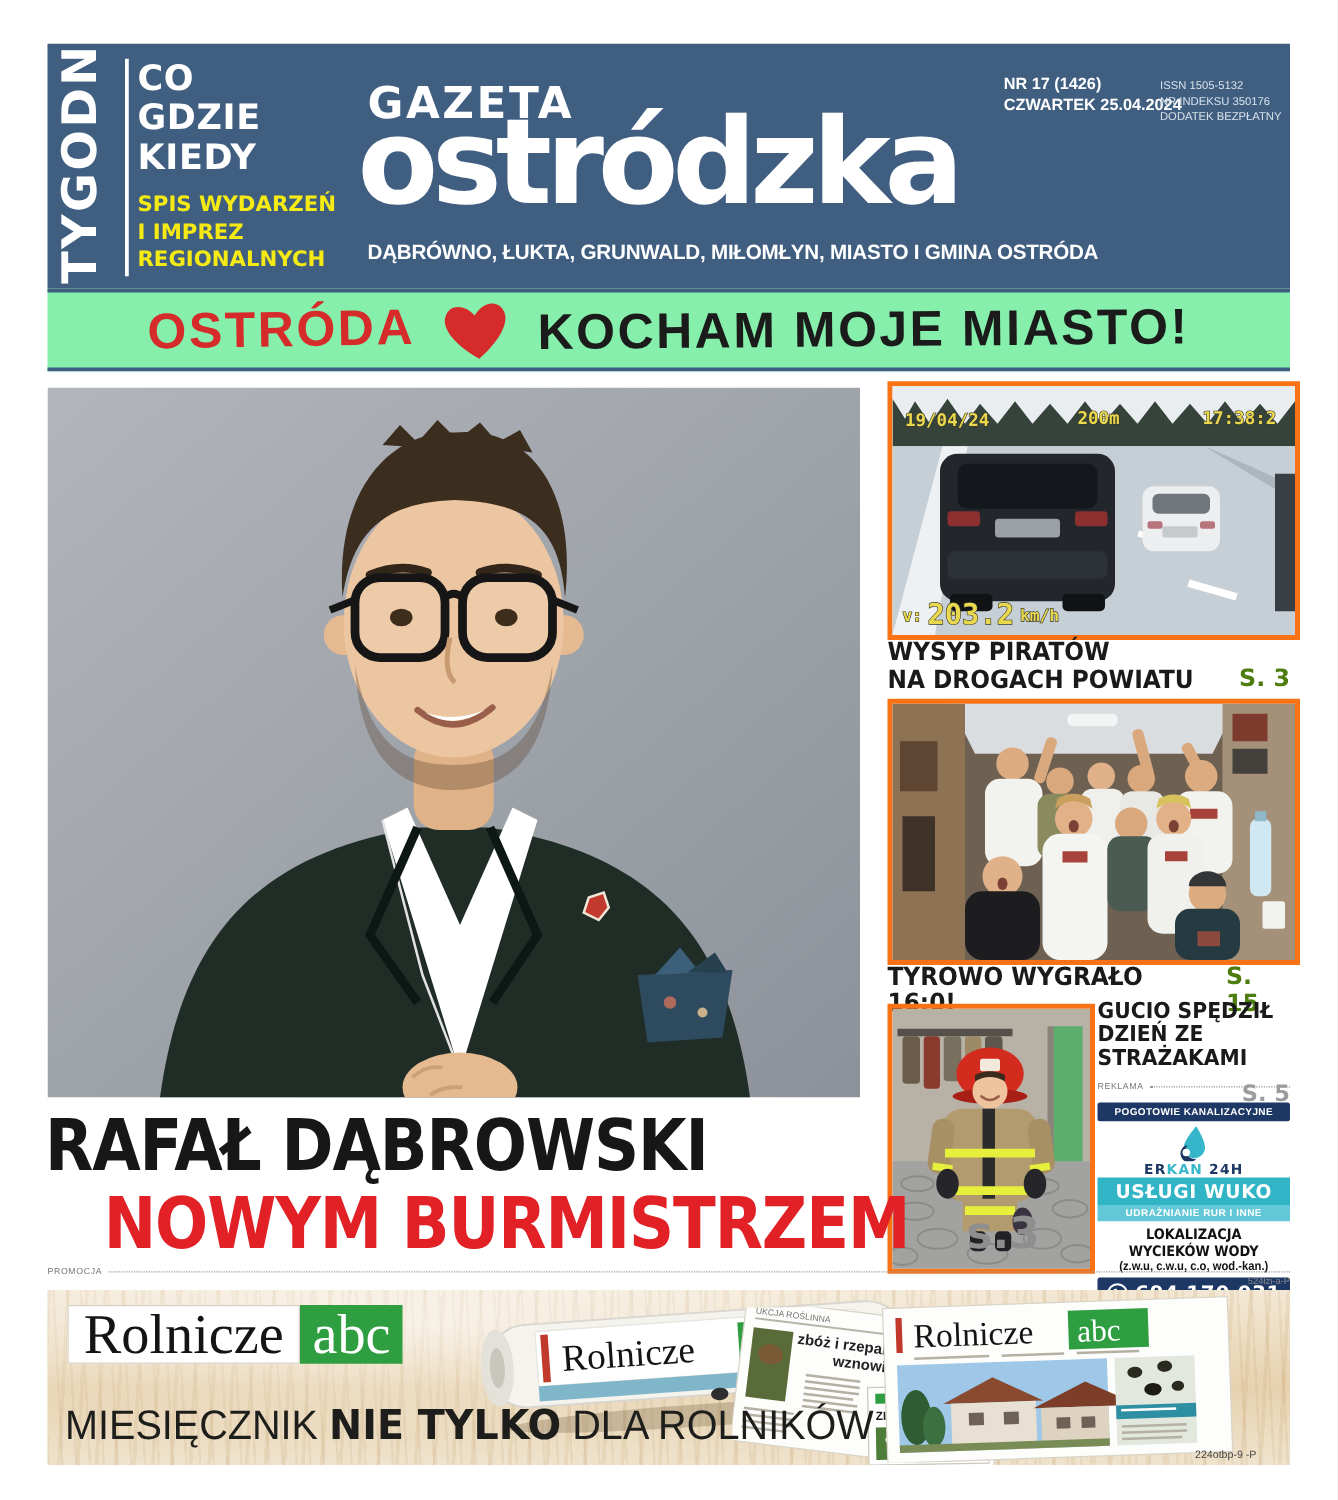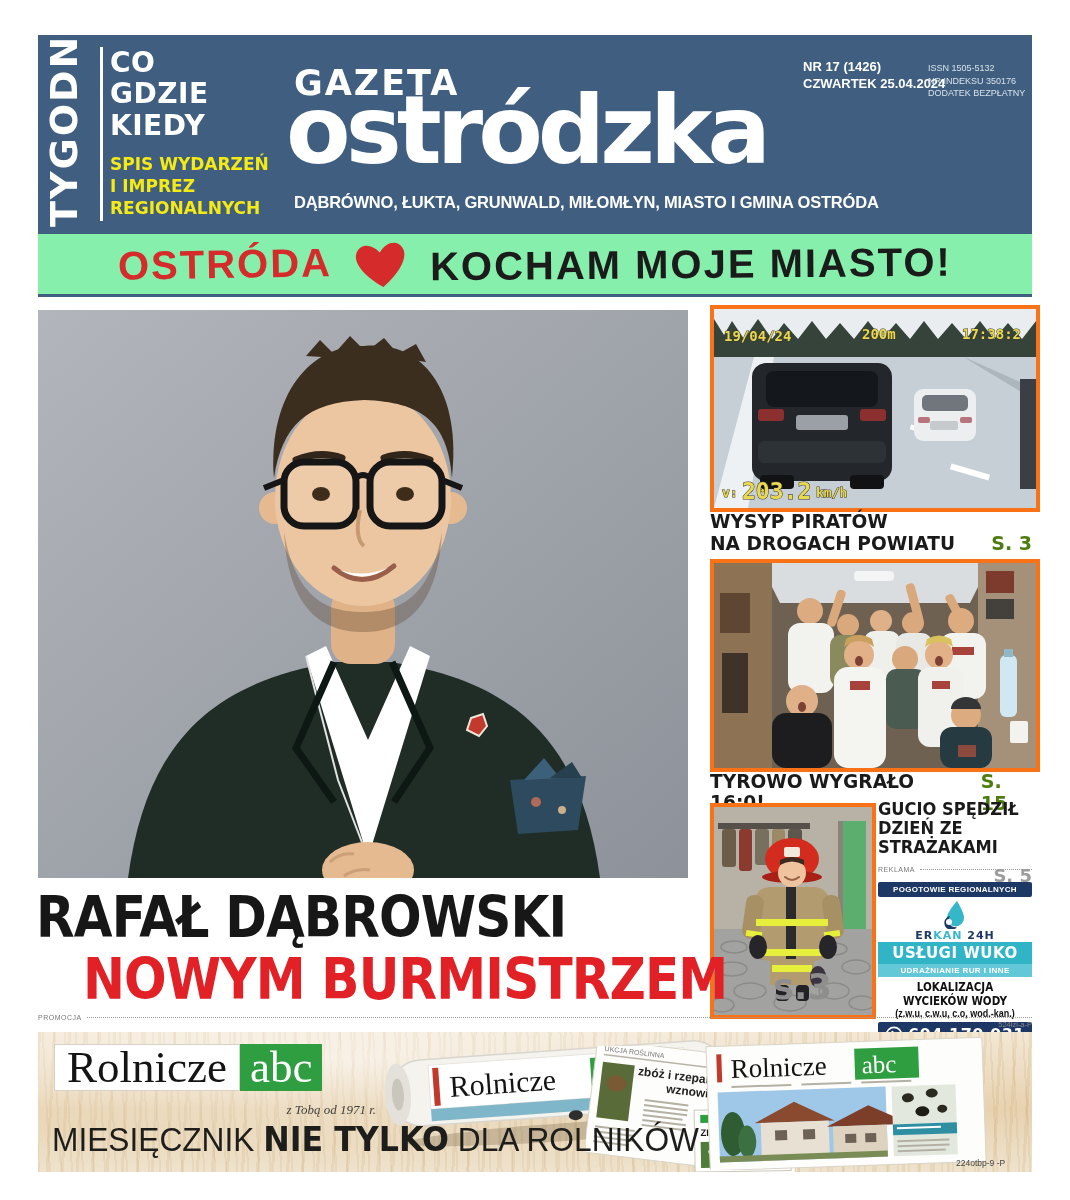--- a/index.html
+++ b/index.html
@@ -367,21 +367,21 @@
 STRAŻAKAMI</div>
     <div class="gucio-ref">S. 5</div>
   </div>
 
   <div class="abs rule-row" style="left:878px;top:866px;width:154px;">
     <span class="rule-label">REKLAMA</span>
     <span class="rule-dots"></span>
   </div>
 
   <div class="abs sewer">
-    <div class="sw-bar">POGOTOWIE REGIONALNYCH</div>
+    <div class="sw-bar">POGOTOWIE KANALIZACYJNE</div>
     <div class="sw-logo">
       <svg width="30" height="30" viewBox="0 0 30 30">
         <path d="M17,2 C17,2 7,13 7,19 a8.5,8.5 0 0 0 17,0 C24,13 17,2 17,2 Z" fill="#35b6c9"></path>
         <path d="M10,17 a7,7 0 1 0 7,11 a7,7 0 0 1 -7,-11 Z" fill="#1d3865"></path>
         <circle cx="9" cy="23" r="3" fill="#ffffff"></circle>
       </svg>
     </div>
     <div class="sw-brand">
       <span class="sw-er">ER</span><span class="sw-kan">KAN</span>
       <span class="sw-24">24H</span>
@@ -414,21 +414,20 @@
   <div class="abs wheat">
 
     <div class="abs rabc-logo">
       <div class="rabc-black">
         <span>Rolnicze</span>
       </div>
       <div class="rabc-green">
         <span>abc</span>
       </div>
     </div>
-    <div class="abs rabc-since">z Tobą od 1971 r.</div>
 
     <svg class="abs" style="left:330px;top:0px;" width="390" height="116" viewBox="0 0 390 116">
       <g transform="rotate(-4 195 58)">
         <ellipse cx="195" cy="100" rx="160" ry="9" fill="rgba(90,70,40,.25)"></ellipse>
         <rect x="22" y="18" width="336" height="66" rx="32" fill="#f4f3ee" stroke="#d9d6cf" stroke-width="1.5"></rect>
         <ellipse cx="30" cy="51" rx="13" ry="31" fill="#e3e1da"></ellipse>
         <ellipse cx="30" cy="51" rx="6" ry="16" fill="#c9c6be"></ellipse>
         <rect x="62" y="24" width="256" height="44" fill="#ffffff" stroke="#e6e4de" stroke-width="1"></rect>
         <rect x="66" y="27" width="6" height="38" fill="#c0392b"></rect>
         <text x="82" y="57" class="mini-serif" font-size="30" fill="#141414">Rolnicze</text>

